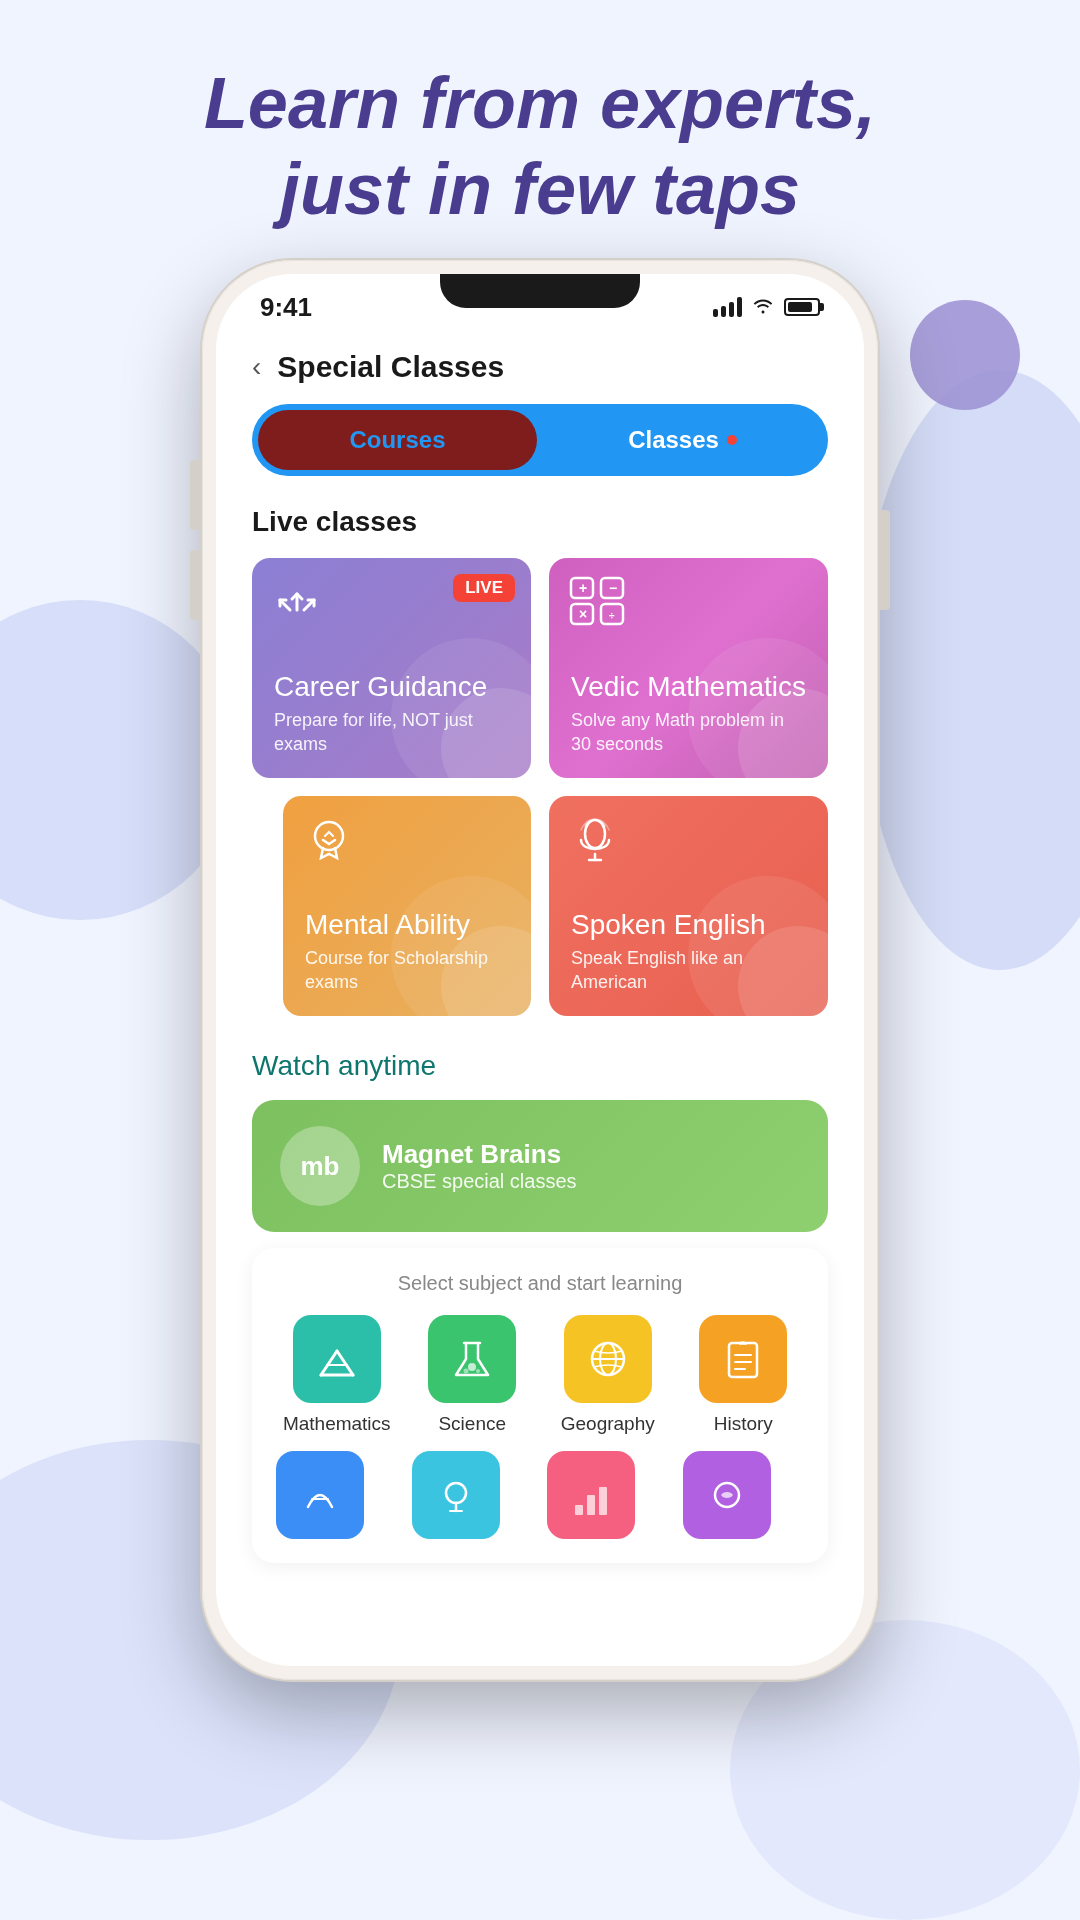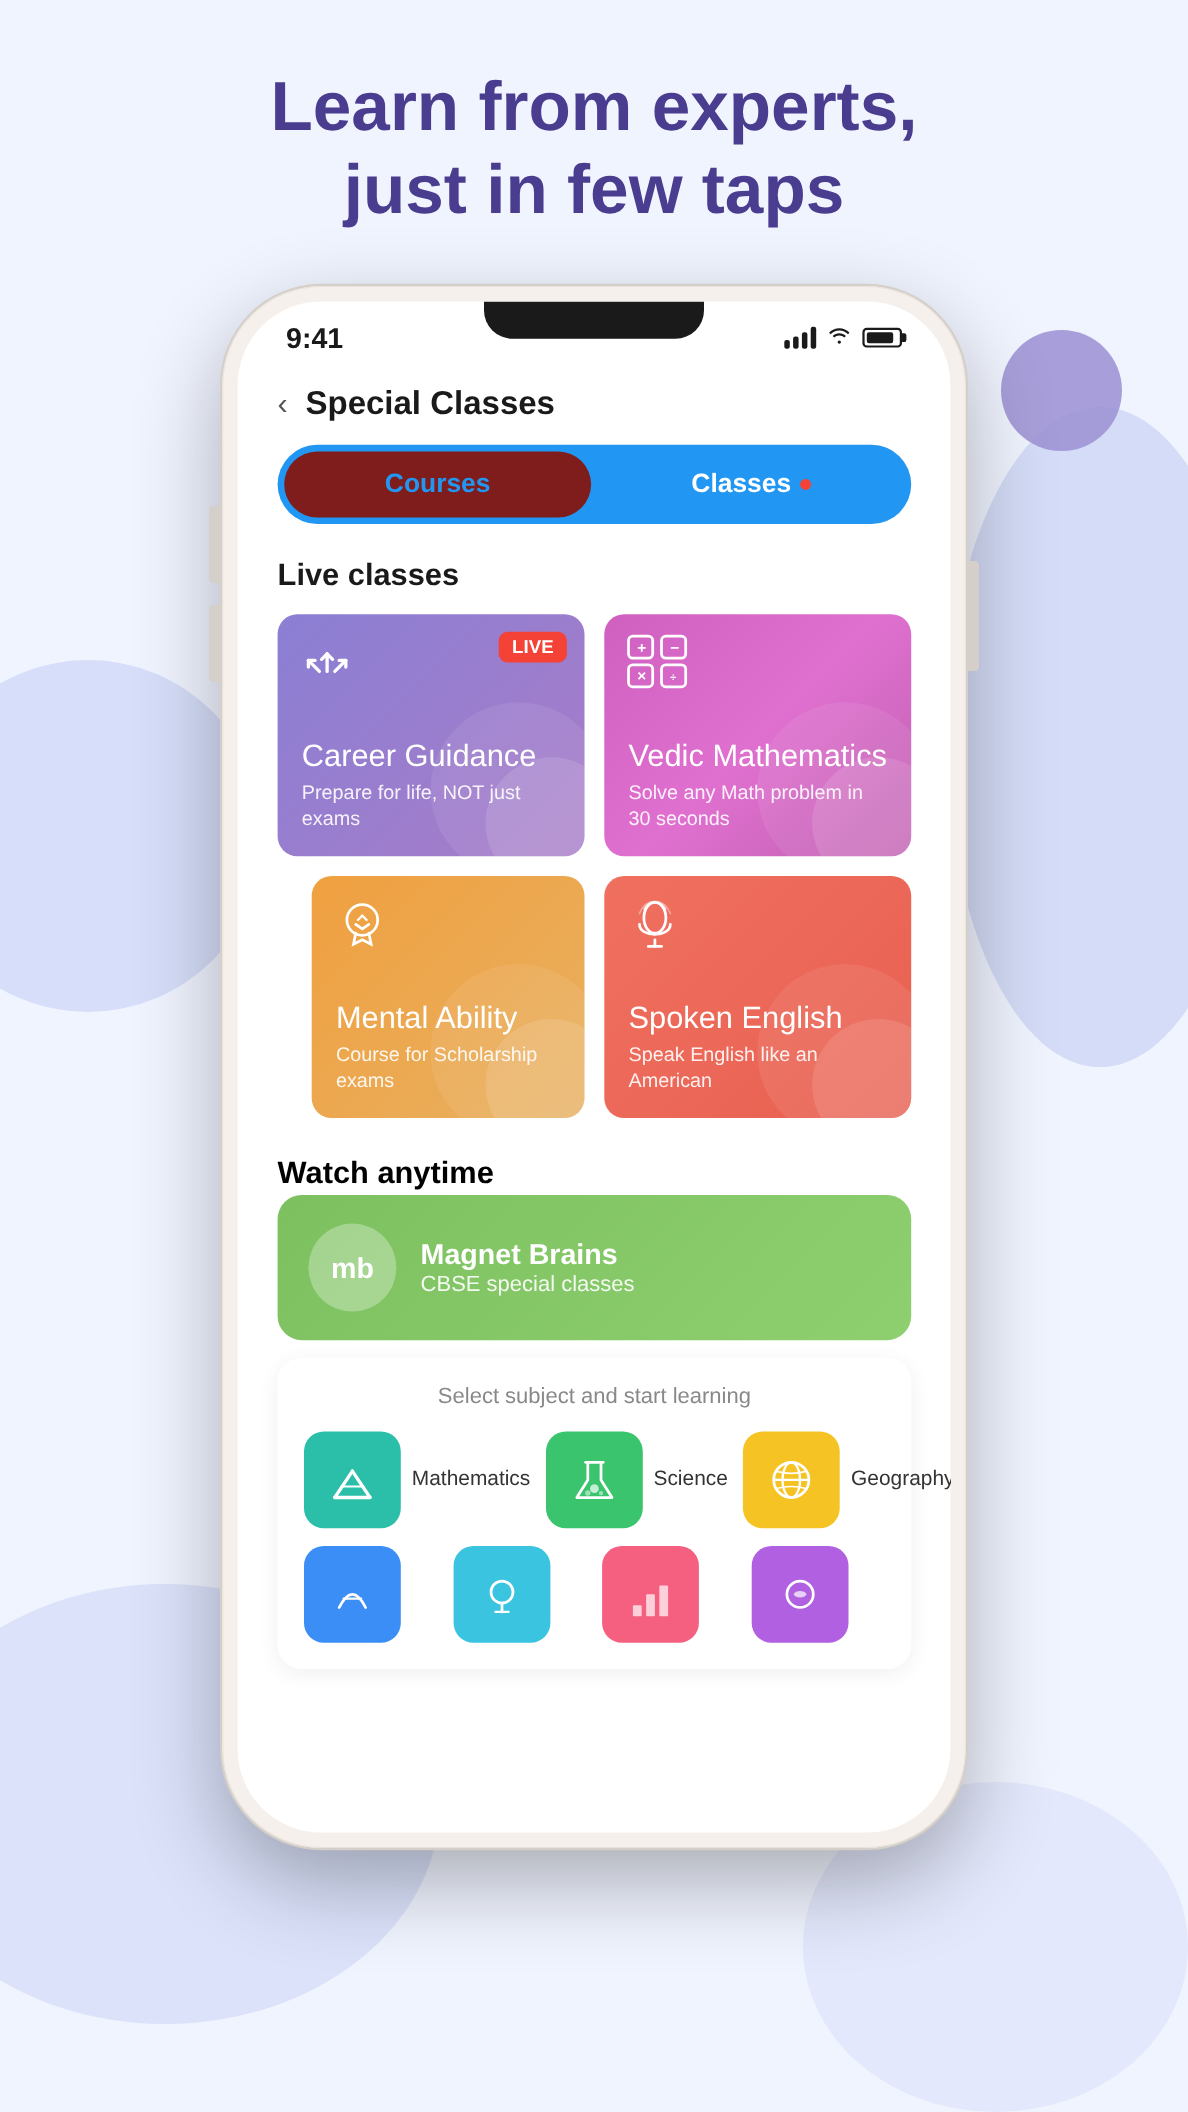--- a/index.html
+++ b/index.html
@@ -69,24 +69,25 @@
     
     .hero-text {
       position: absolute;
       top: 60px;
       left: 0;
       right: 0;
       text-align: center;
       padding: 0 80px;
     }
     .hero-title {
-      font-size: 63px;
+      font-size: 72px;
       font-weight: 800;
       color: #4a3d8f;
       line-height: 1.2;
+      font-style: italic;
     }
 
     
     .phone-wrapper {
       position: absolute;
       top: 260px;
       left: 50%;
       transform: translateX(-50%);
       width: 676px;
       height: 1420px;
@@ -356,23 +357,23 @@
 
     
     .card-purple { background: linear-gradient(135deg, #8b7fd4 0%, #a87cc8 100%); }
     .card-pink { background: linear-gradient(135deg, #d060c0 0%, #e070d0 50%, #c060b0 100%); }
     .card-orange { background: linear-gradient(135deg, #f0a040 0%, #e8b060 100%); margin-left: 31px; }
     .card-coral { background: linear-gradient(135deg, #f07060 0%, #e86050 100%); }
 
     
     .watch-section-title {
       font-size: 28px;
-      font-weight: 700;
-      color: #000000;
-      margin-bottom: 4px;
+      font-weight: 400;
+      color: #0f766e;
+      margin-bottom: 18px;
     }
 
     .magnet-brains-card {
       background: linear-gradient(135deg, #7dc060 0%, #8ed070 100%);
       border-radius: 22px;
       padding: 26px 28px;
       display: flex;
       align-items: center;
       gap: 22px;
       margin-bottom: 16px;
@@ -418,21 +419,21 @@
     }
 
     .subjects-grid {
       display: grid;
       grid-template-columns: repeat(4, 1fr);
       gap: 14px;
     }
 
     .subject-item {
       display: flex;
-      flex-direction: row;
+      flex-direction: column;
       align-items: center;
       gap: 10px;
     }
 
     .subject-icon-box {
       width: 88px;
       height: 88px;
       border-radius: 18px;
       display: flex;
       align-items: center;

